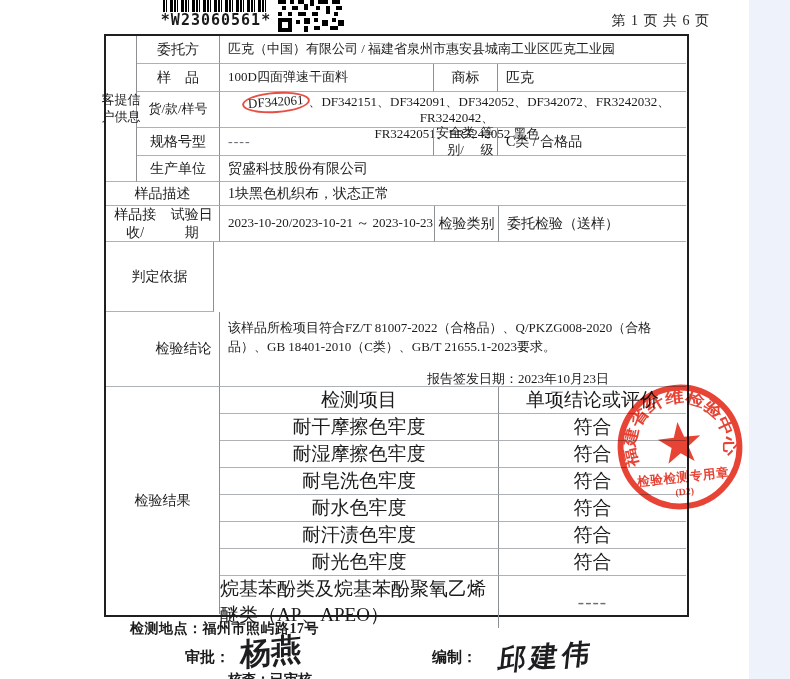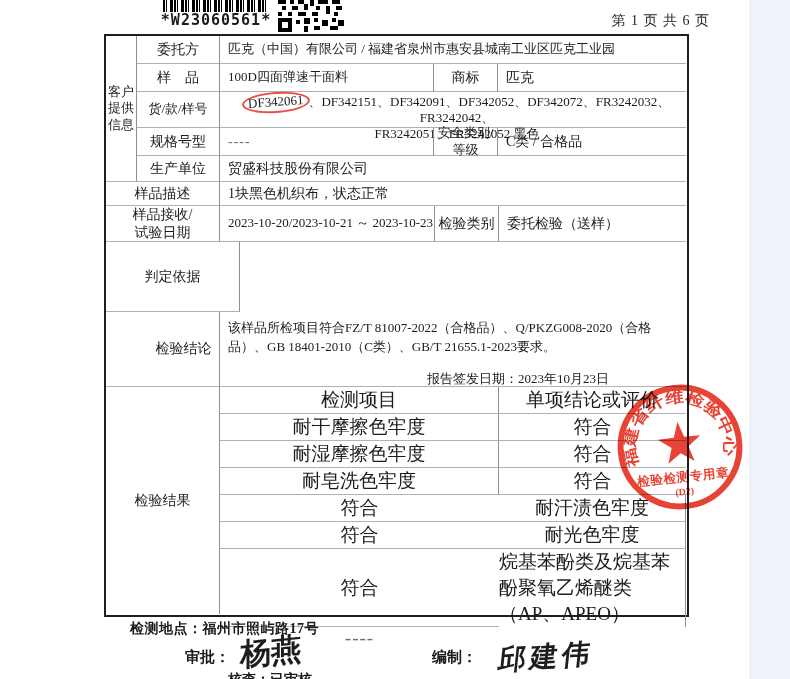--- a/index.html
+++ b/index.html
@@ -16,21 +16,21 @@
   .barcode .bc-text{font-family:"DejaVu Sans Mono",monospace;font-size:15px;font-weight:bold;letter-spacing:1px;line-height:17px;}
   .qr{position:absolute;left:278px;top:0;}
   .page-info{position:absolute;left:560px;top:12px;width:150px;text-align:right;font-size:14px;letter-spacing:1px;}
   
   .doc-table{position:absolute;left:104px;top:34px;width:581px;height:579px;border:2px solid #1f1f1f;background:#fff;}
   .cell{position:absolute;box-sizing:border-box;display:flex;align-items:center;justify-content:center;
         font-size:14px;line-height:1.25;text-align:center;}
   .cell.left{justify-content:flex-start;text-align:center;padding-left:8px;}
   .br{border-right:1px solid #8d9094;}
   .bb{border-bottom:1px solid #aeb2b6;}
-  .stack{display:flex;flex-direction:column;align-items:center;justify-content:center;}
+  .stack{display:flex;flex-direction:row;align-items:center;justify-content:center;}
   .small{font-size:13px;}
   
   .results{position:absolute;left:114px;top:351px;width:466px;height:227px;display:grid;
            grid-template-columns:279px 187px;grid-template-rows:repeat(8,1fr);}
   .rcell{box-sizing:border-box;display:flex;align-items:center;justify-content:center;font-size:19px;}
   .rcell.rb{border-right:1px solid #8d9094;}
   .rcell.db{border-bottom:1px solid #aeb2b6;}
   .muted-dash{color:#6a6f74;letter-spacing:1px;}
   
   .red-circle{display:inline-block;border:2px solid rgba(227,48,35,.85);border-radius:50%;
@@ -133,39 +133,40 @@
     <div class="cell left bb" style="left:114px;top:146px;width:466px;height:24px;">1块黑色机织布，状态正常</div>
 
     <div class="cell stack br bb" style="left:0;top:170px;width:114px;height:36px;">
       <span>样品接收/</span>
       <span>试验日期</span>
     </div>
     <div class="cell left br bb small" style="left:114px;top:170px;width:215px;height:36px;">2023-10-20/2023-10-21 ～ 2023-10-23</div>
     <div class="cell br bb" style="left:329px;top:170px;width:64px;height:36px;">检验类别</div>
     <div class="cell left bb" style="left:393px;top:170px;width:187px;height:36px;">委托检验（送样）</div>
 
-    <div class="cell br bb" style="left:0;top:206px;width:134px;height:70px;">判定依据</div>
+    <div class="cell br bb" style="left:0;top:206px;width:108px;height:70px;">判定依据</div>
 
     <div class="cell br bb" style="left:0;top:276px;width:114px;height:75px;padding-left:42px;">检验结论</div>
     <div class="cell bb" style="left:114px;top:276px;width:466px;height:75px;display:block;">
       <div class="concl-text small">该样品所检项目符合FZ/T 81007-2022（合格品）、Q/PKZG008-2020（合格品）、GB 18401-2010（C类）、GB/T 21655.1-2023要求。</div>
       <div class="sign-date small">报告签发日期：2023年10月23日</div>
     </div>
 
     <div class="cell br" style="left:0;top:351px;width:114px;height:227px;">检验结果</div>
     <div class="results">
       <div class="rcell rb db">检测项目</div>
       <div class="rcell db">单项结论或评价</div>
 
       <div class="rcell rb db">耐干摩擦色牢度</div>
       <div class="rcell db">符合</div>
       <div class="rcell rb db">耐湿摩擦色牢度</div>
       <div class="rcell db">符合</div>
       <div class="rcell rb db">耐皂洗色牢度</div>
       <div class="rcell db">符合</div>
+      <div class="rcell rb db">耐水色牢度</div>
       <div class="rcell db">符合</div>
       <div class="rcell rb db">耐汗渍色牢度</div>
       <div class="rcell db">符合</div>
       <div class="rcell rb db">耐光色牢度</div>
       <div class="rcell db">符合</div>
       <div class="rcell rb small">烷基苯酚类及烷基苯酚聚氧乙烯醚类（AP、APEO）</div>
       <div class="rcell muted-dash">----</div>
     </div>
   </div>
 

